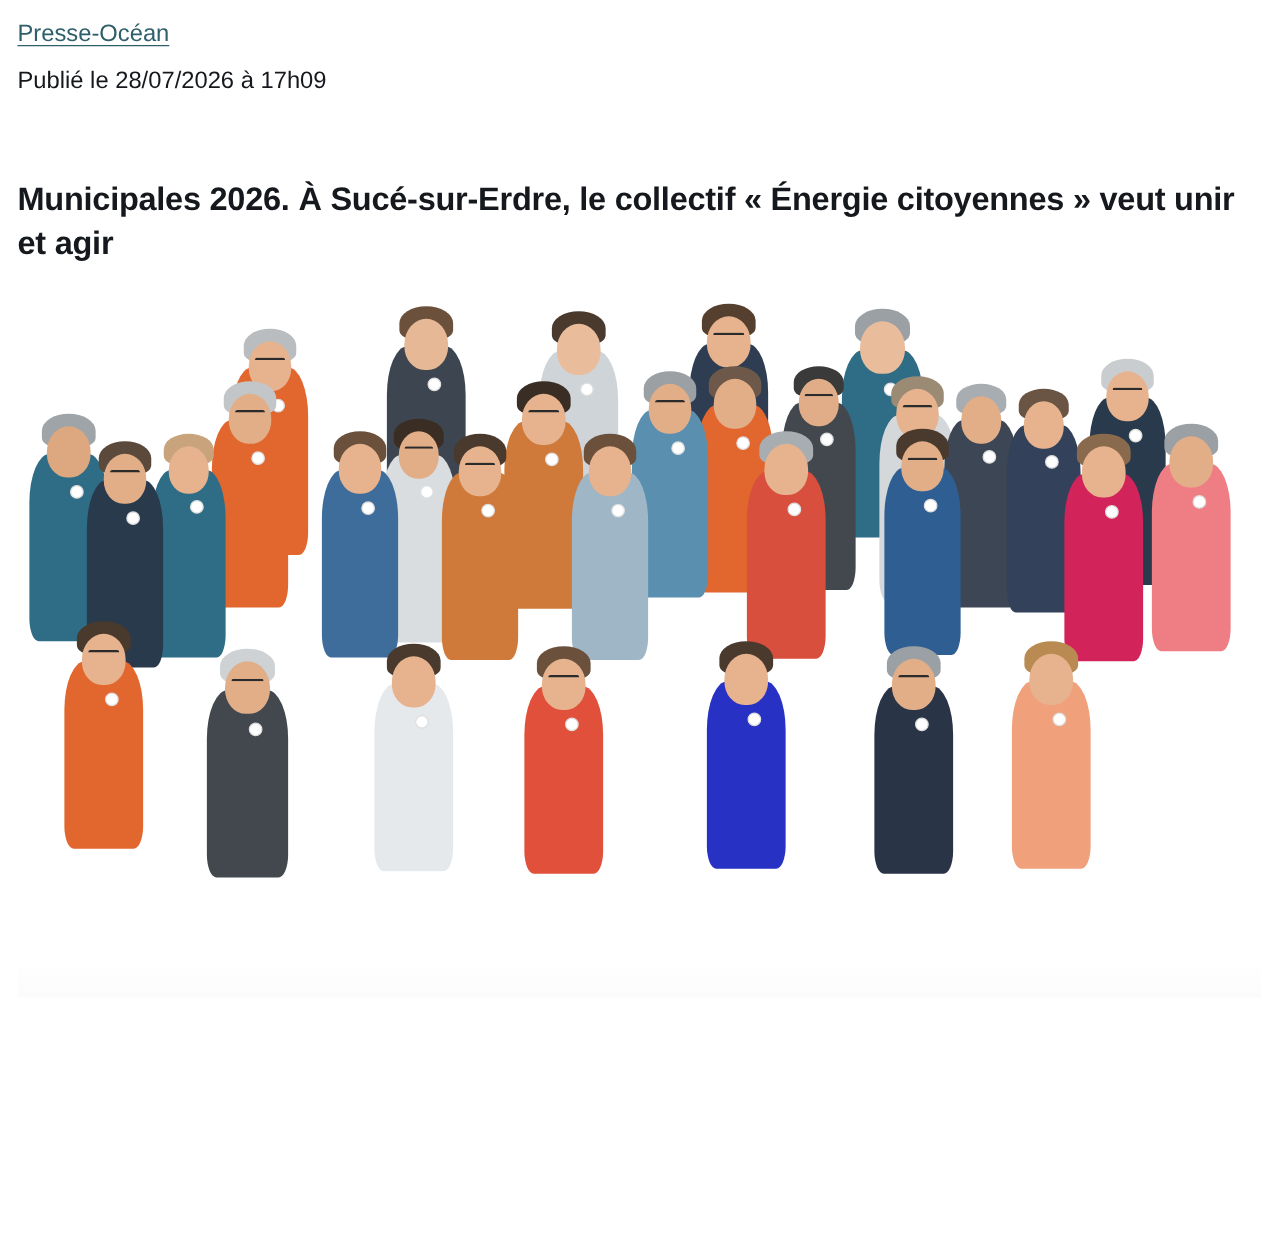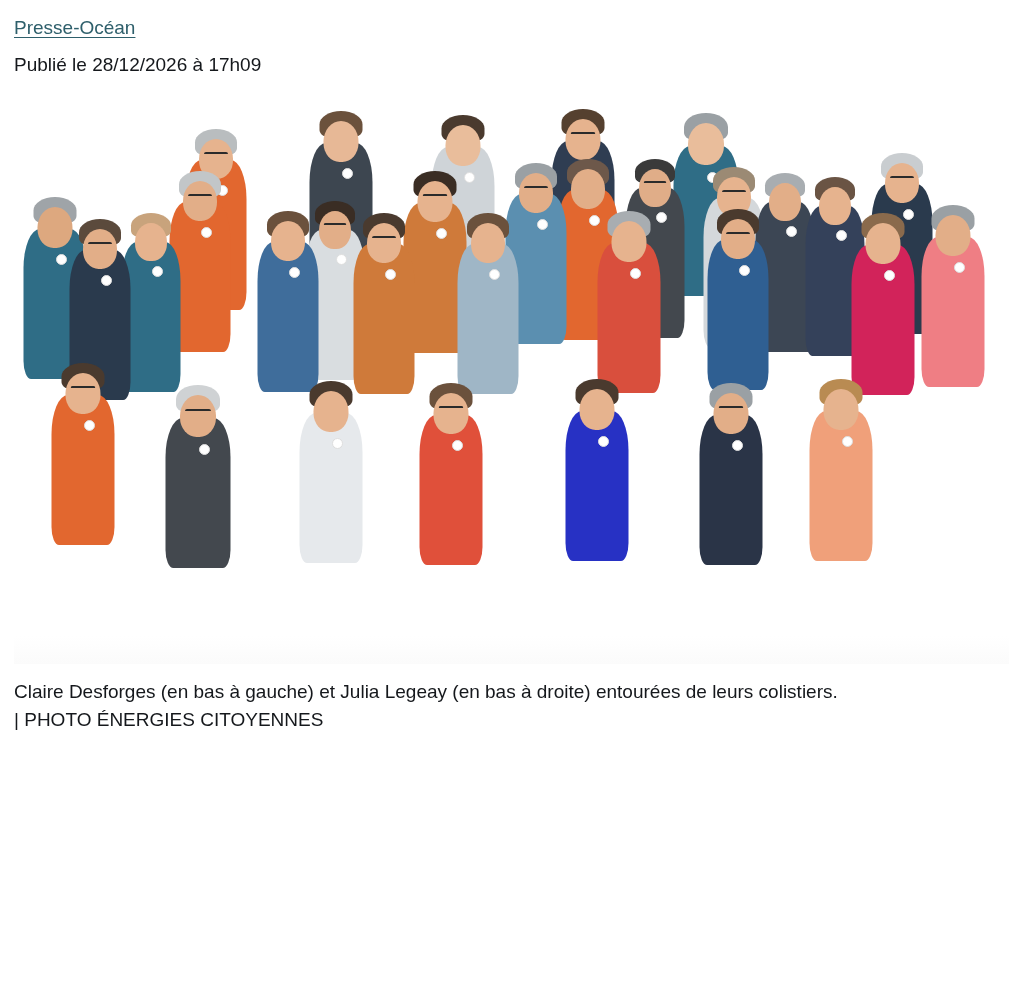--- a/index.html
+++ b/index.html
@@ -122,22 +122,23 @@
     color: #15181c;
   }
 </style>
 </head>
 <body>
 
 <div class="article">
 
   <a class="source-link" href="#">Presse-Océan</a>
 
-  <div class="published">Publié le 28/12/2026 à 17h09</div>
-
+  <div class="published">Publié le 28/07/2026 à 17h09</div>
+
+  <h1 class="headline">Municipales 2026. À Sucé-sur-Erdre, le collectif « Énergie citoyennes » veut unir et agir</h1>
 
 
   <figure class="figure" style="margin-left:0;">
     <div class="photo" id="group-photo">
       <div class="floor"></div>
     <div class="person" style="left: 296px; top: 10px; width: 62px; height: 185px; z-index: 13;">
           <div class="body" style="width: 63px; height: 150px; top: 29px; background: rgb(61, 70, 80);"></div>
           <div class="hair" style="width: 43px; height: 27px; background: rgb(107, 81, 60);"></div>
           <div class="head" style="width: 35px; height: 41px; top: 7px; background: rgb(231, 184, 150);"></div>
           <div class="badge" style="left: 32px; top: 54px;"></div>
@@ -338,19 +339,15 @@
           <div class="glasses" style="width: 25px; top: 20px;"></div>
           <div class="badge" style="left: 32px; top: 54px;"></div>
         </div>
         <div class="person" style="left: 796px; top: 278px; width: 62px; height: 185px; z-index: 80;">
           <div class="body" style="width: 63px; height: 150px; top: 29px; background: rgb(240, 160, 122);"></div>
           <div class="hair" style="width: 43px; height: 27px; background: rgb(185, 139, 82);"></div>
           <div class="head" style="width: 35px; height: 41px; top: 7px; background: rgb(230, 179, 142);"></div>
           <div class="badge" style="left: 32px; top: 54px;"></div>
         </div>
       </div>
-    <figcaption>
-      <div class="caption">Claire Desforges (en bas à gauche) et Julia Legeay (en bas à droite) entourées de leurs colistiers.</div>
-      <div class="credit">| PHOTO ÉNERGIES CITOYENNES</div>
-    </figcaption>
   </figure>
 
 </div>
 
 </body></html>

